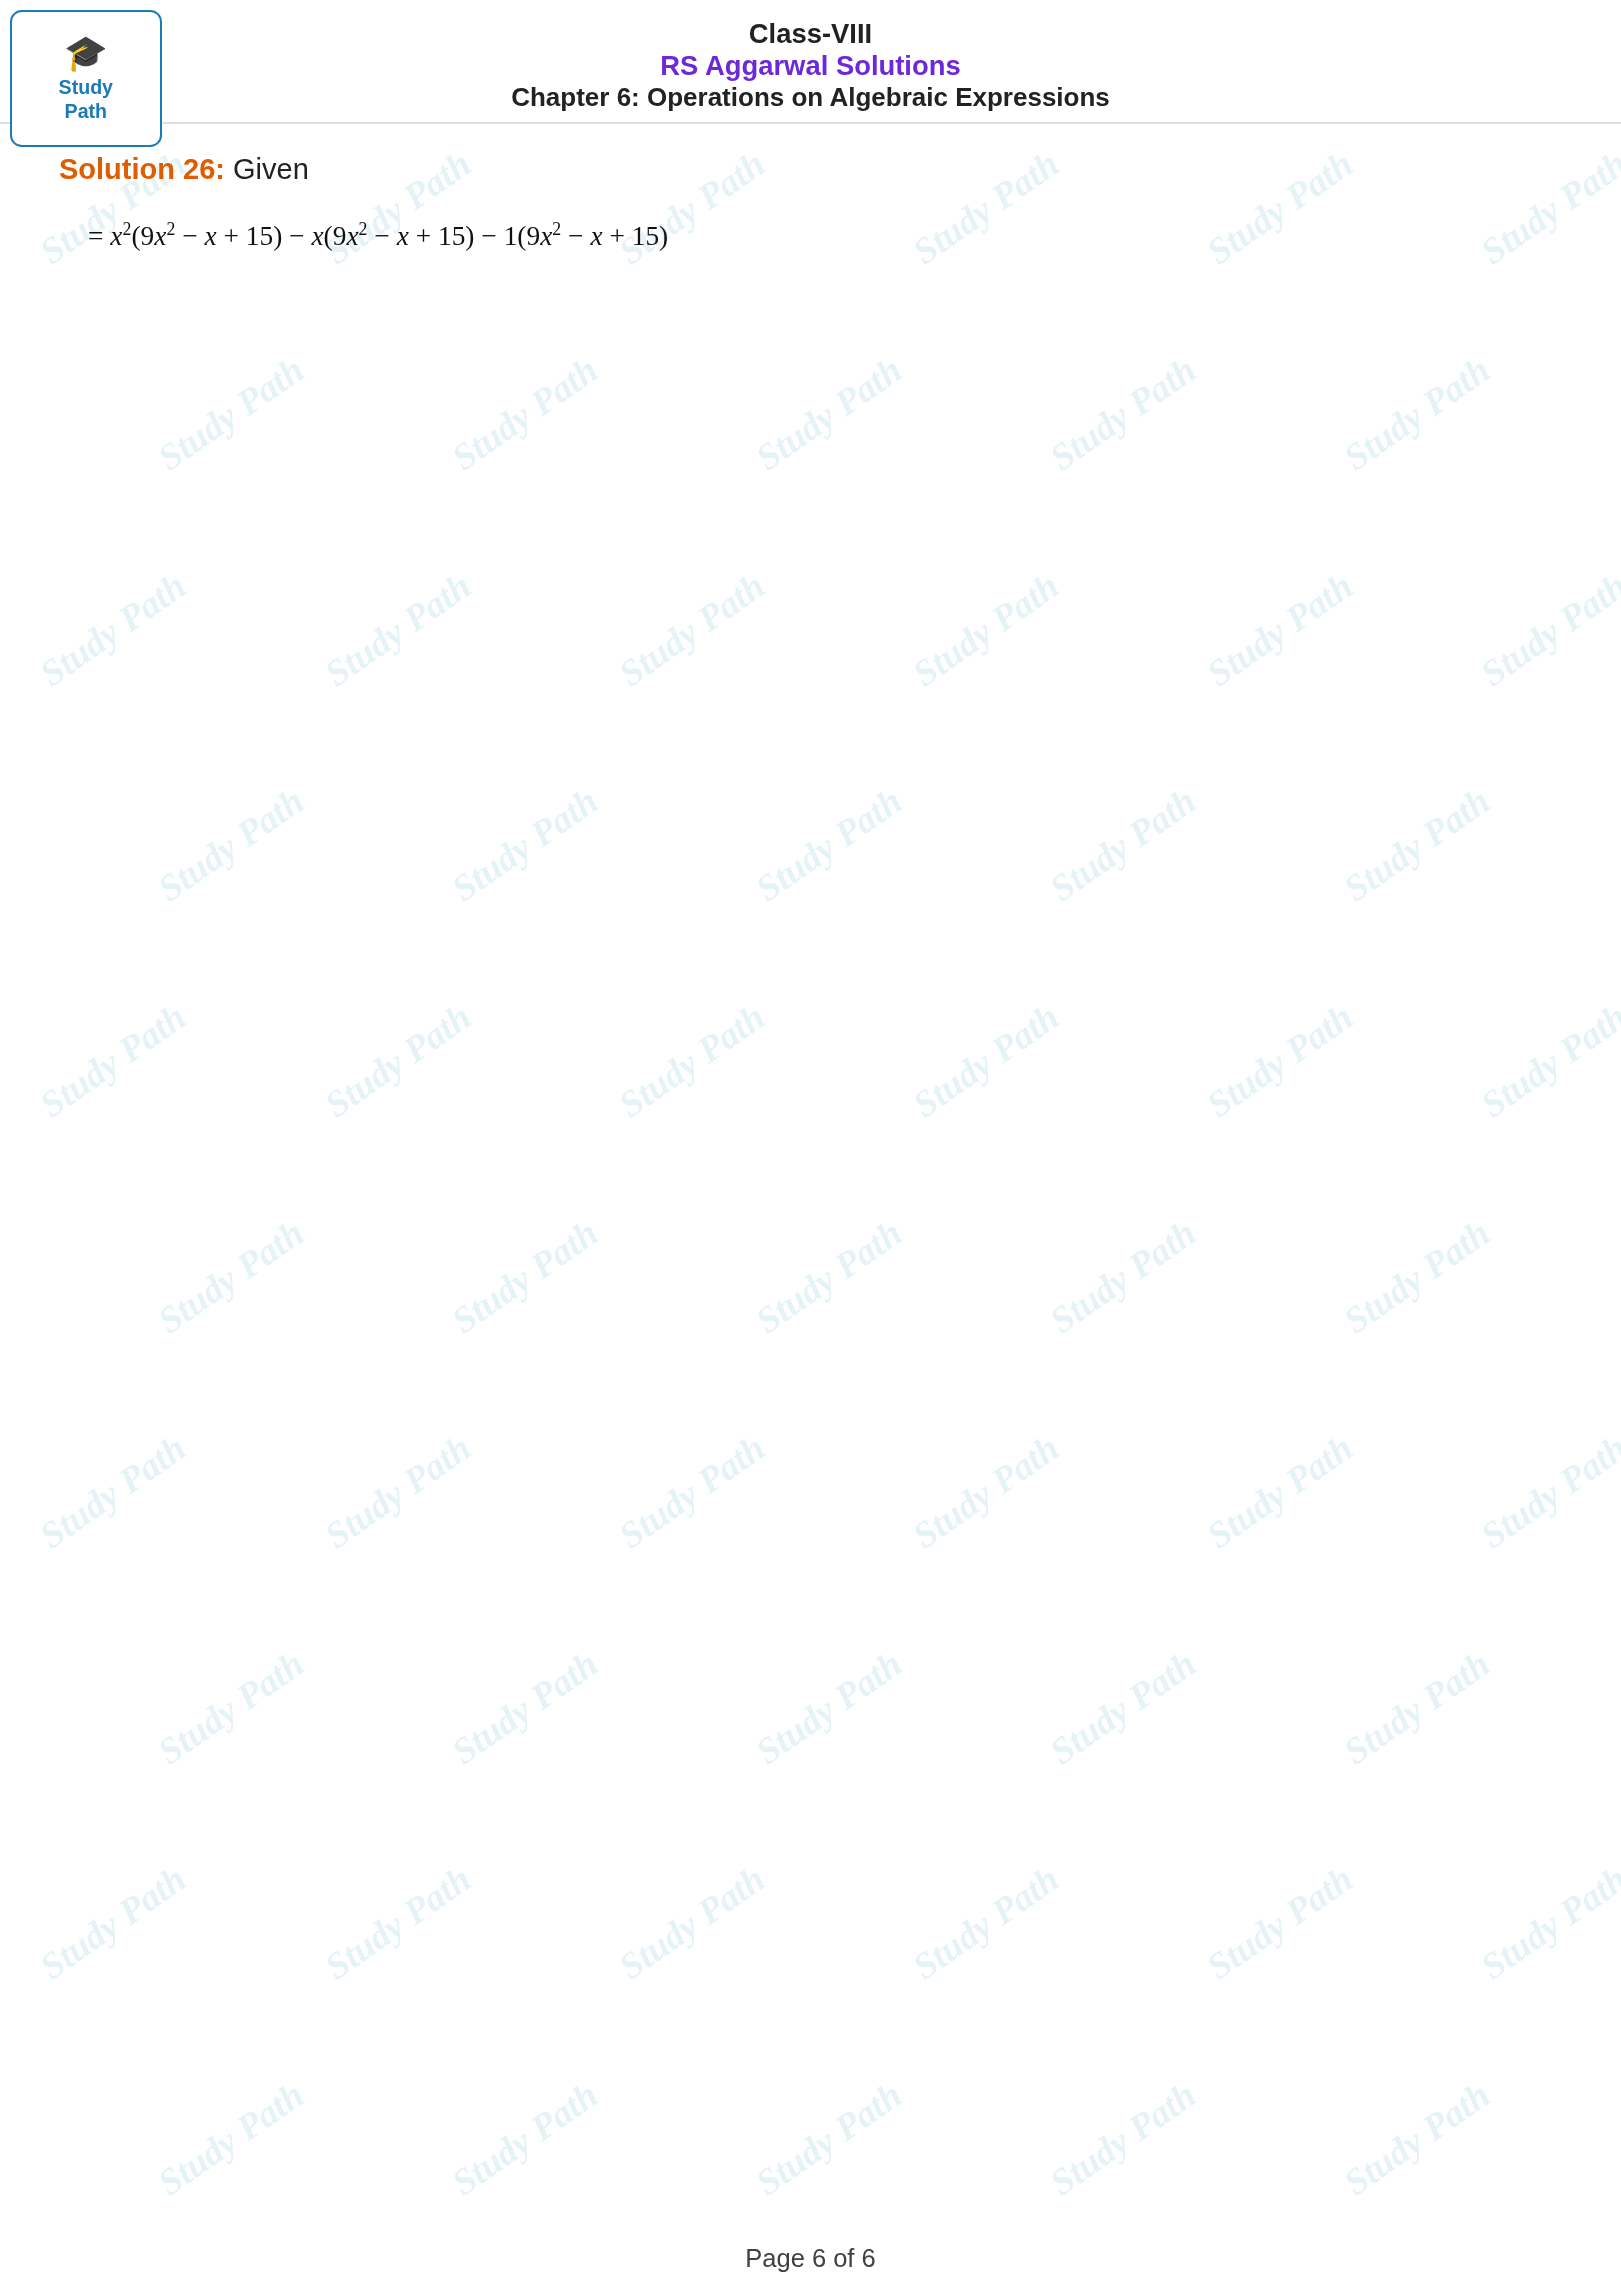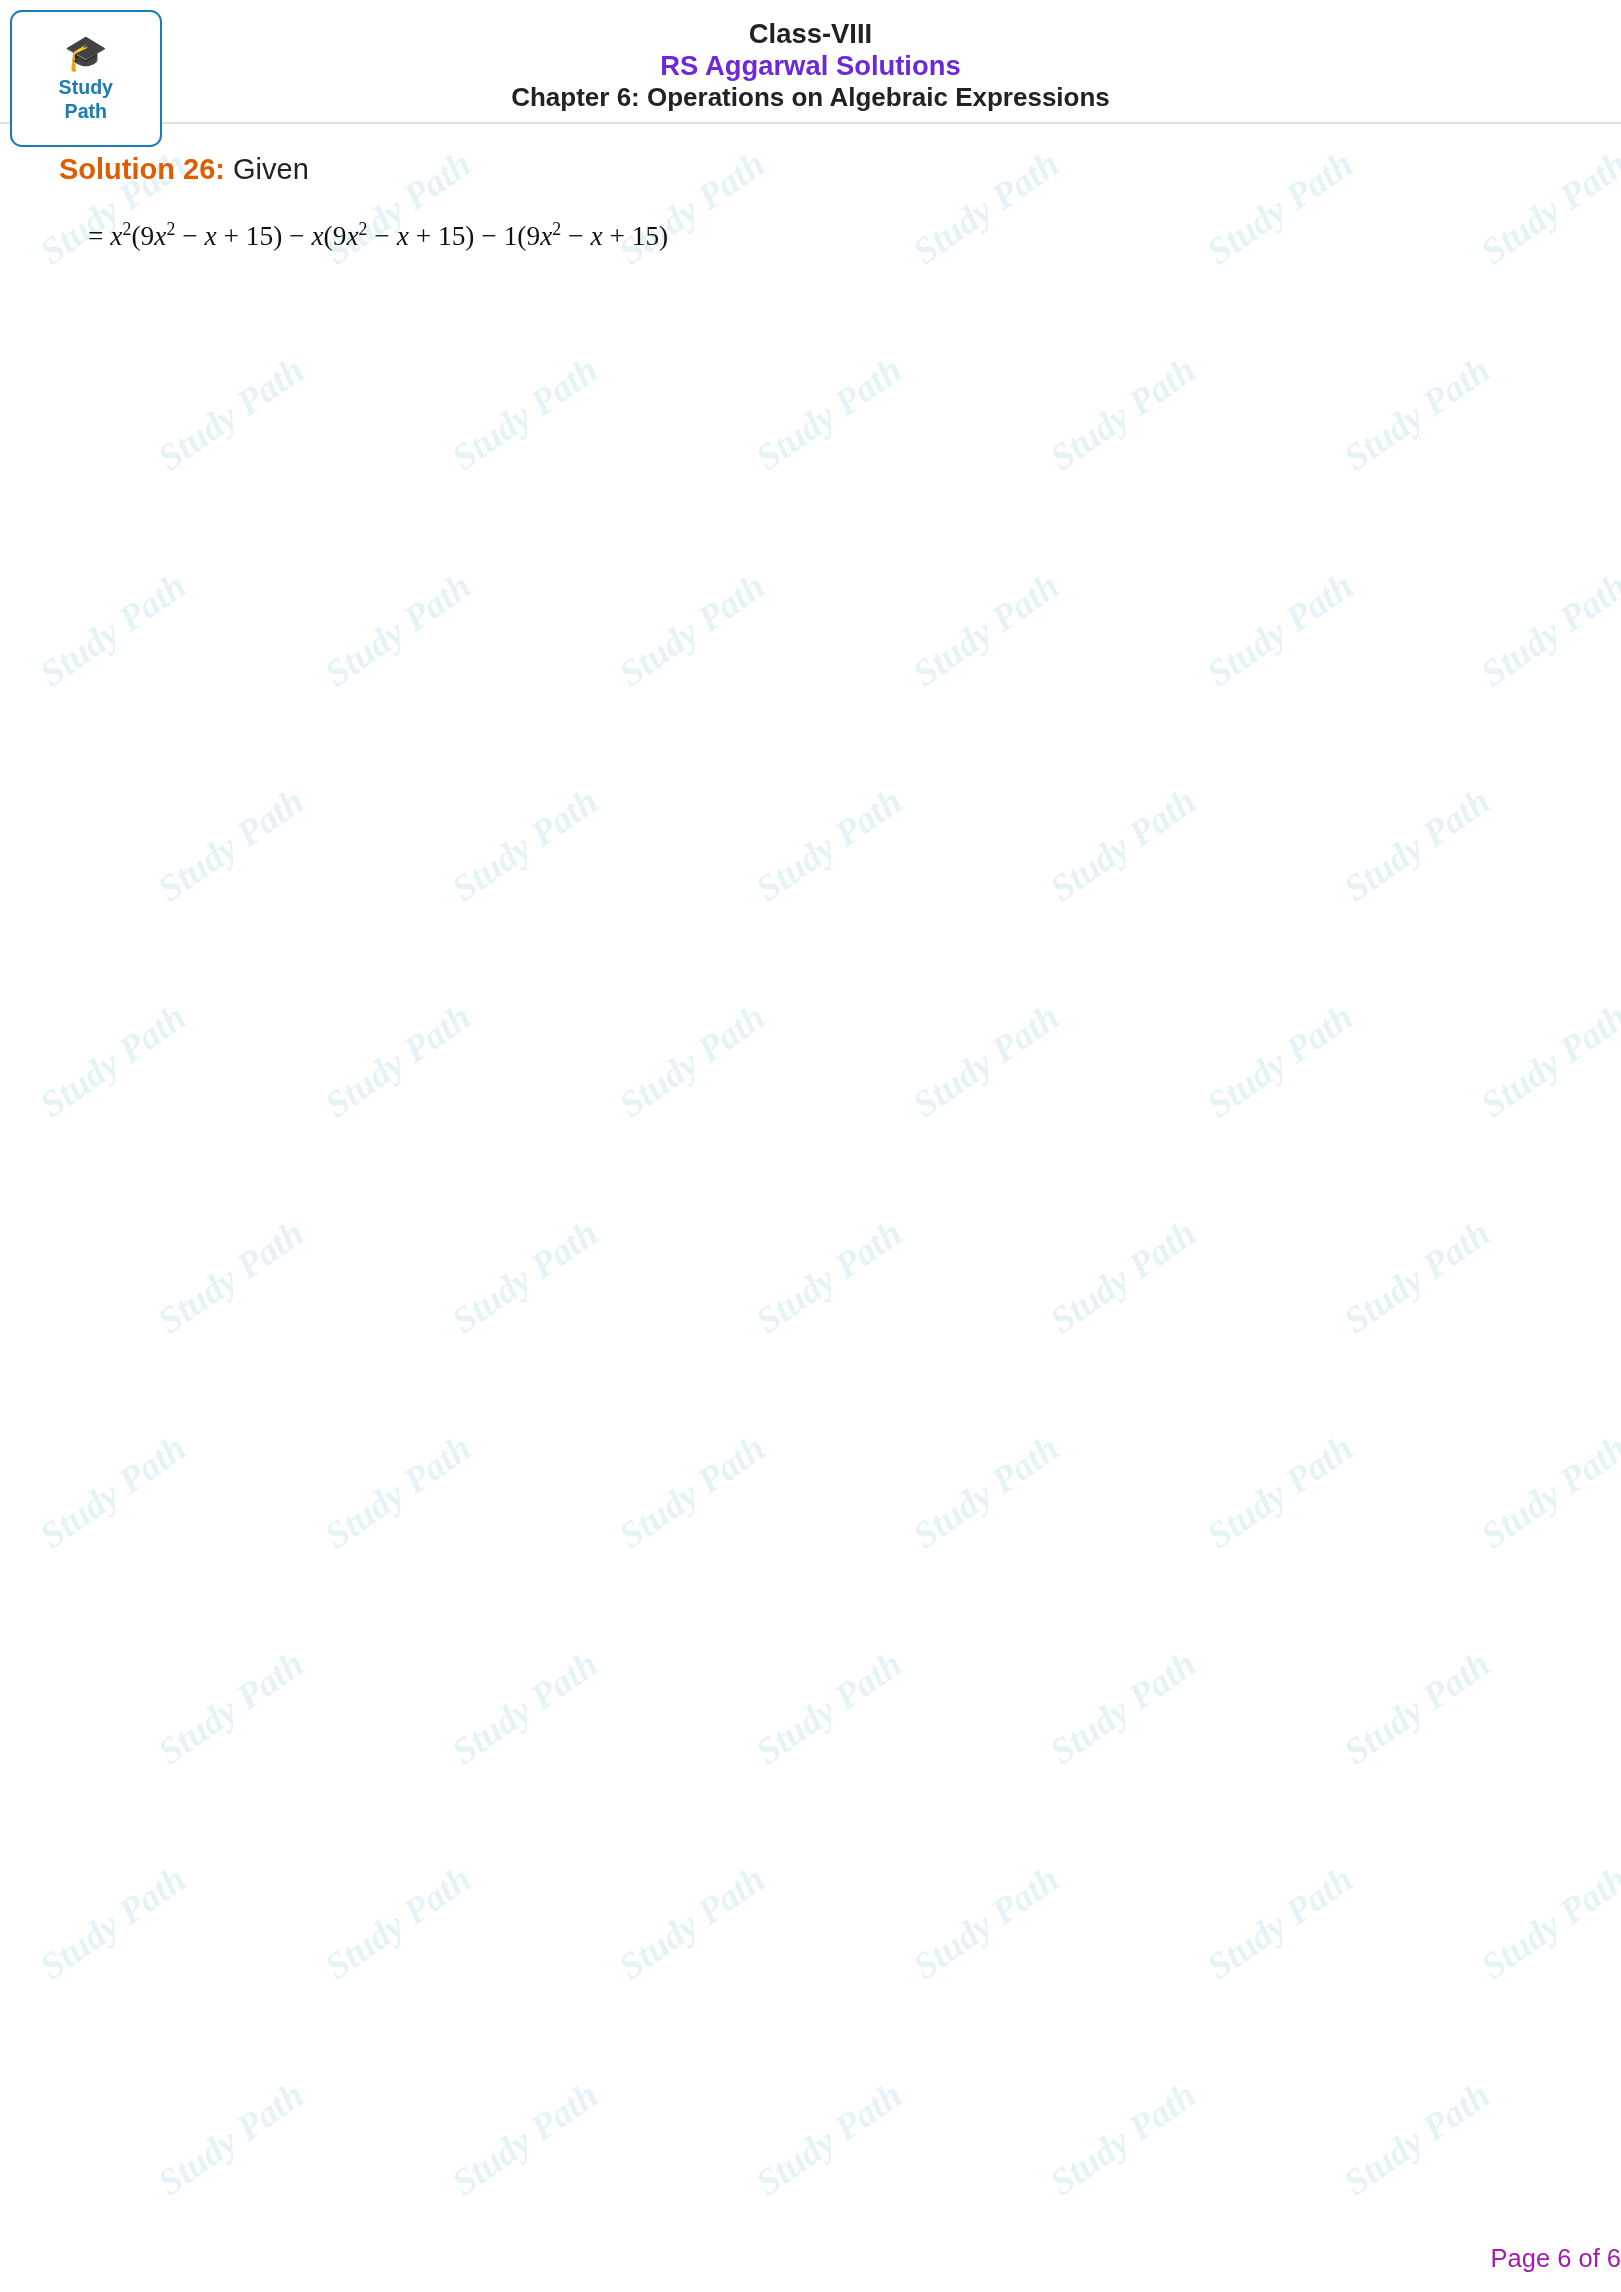--- a/index.html
+++ b/index.html
@@ -140,24 +140,24 @@
       vertical-align: super;
       line-height: 0;
     }
 
     
     .page-footer {
       position: absolute;
       bottom: 19.6px;
       left: 0;
       right: 0;
-      text-align: right;
+      text-align: center;
       font-size: 25.5px;
       font-family: Arial, sans-serif;
-      color: #a21caf;
+      color: #404040;
       z-index: 2;
     }
 
     
     .var {
       font-style: italic;
     }
   </style>
 </head>
 <body>

